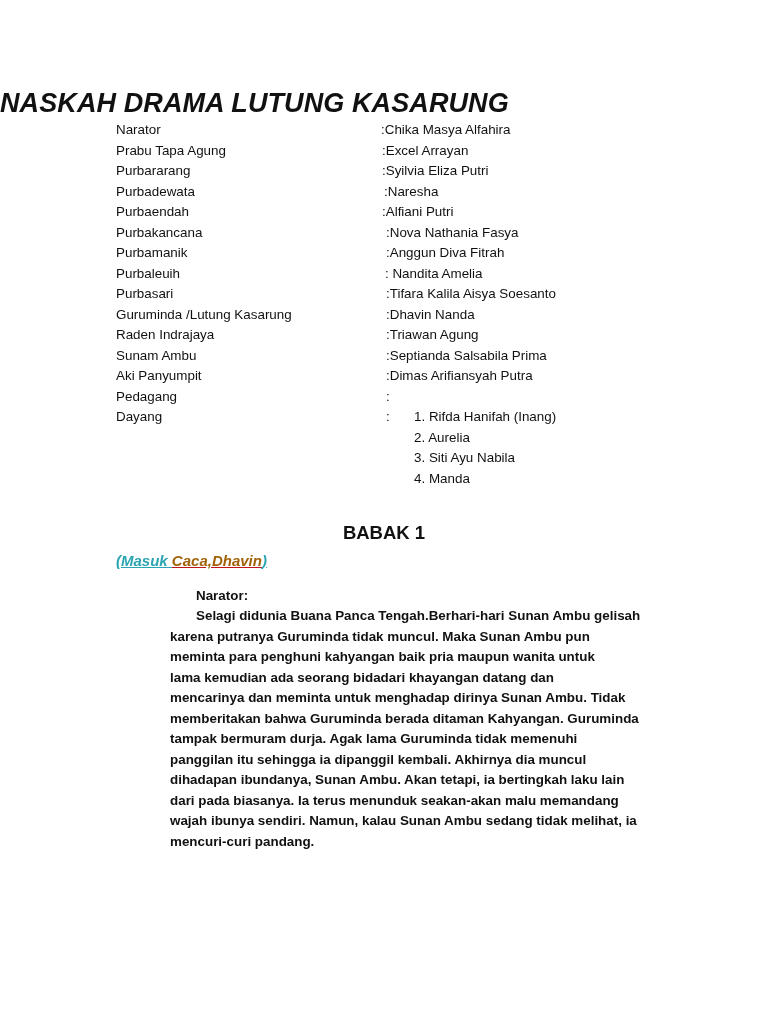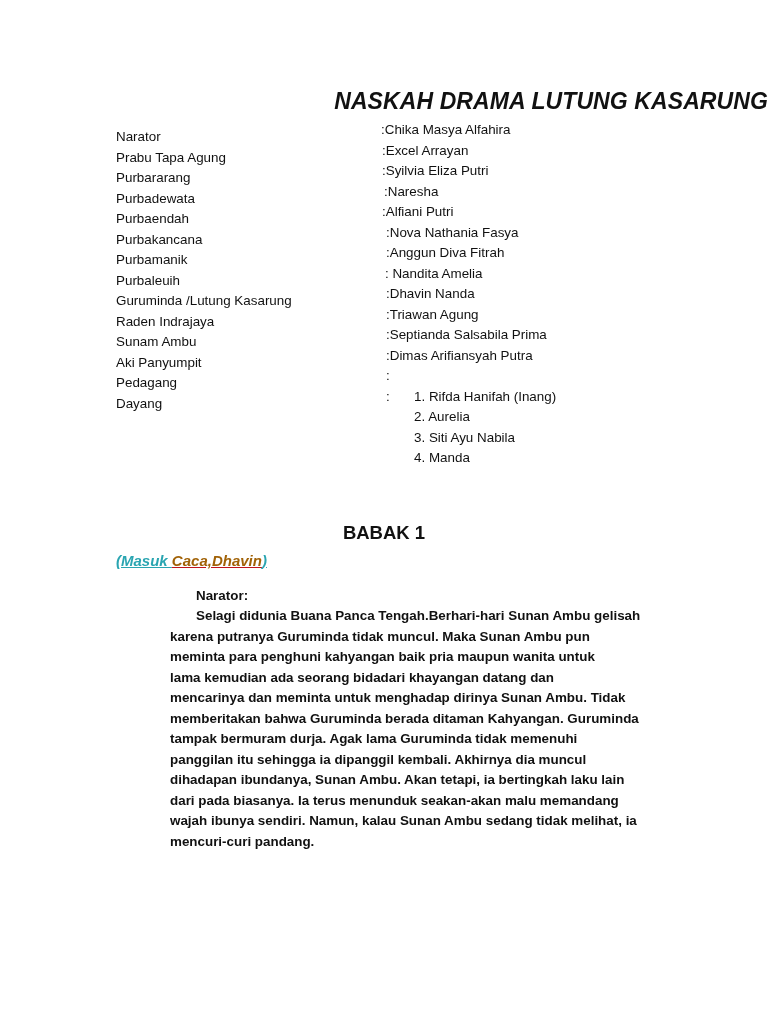--- a/index.html
+++ b/index.html
@@ -21,42 +21,42 @@
       top: 0;
       width: 768px;
       height: 1024px;
       background: #ffffff;
     }
     .title {
       position: absolute;
       left: 0;
       width: 768px;
       top: 88px;
-      text-align: right;
-      font-size: 23px;
+      text-align: left;
+      font-size: 27px;
       font-weight: bold;
       font-style: italic;
       letter-spacing: 0.1px;
     }
     .cast {
       position: absolute;
       left: 116px;
       top: 120px;
       width: 560px;
     }
     .cast-row {
       position: relative;
       height: 20.5px;
       font-size: 13.4px;
       line-height: 20.5px;
     }
     .cast-role {
       position: absolute;
       left: 0;
-      top: 7px;
+      top: 0;
       white-space: nowrap;
     }
     .cast-actor {
       position: absolute;
       top: 0;
       white-space: nowrap;
     }
     .dayang-list {
       position: absolute;
       left: 414px;
@@ -153,20 +153,24 @@
       <span class="cast-role">Purbakancana</span>
       <span class="cast-actor" style="left:270px">:Nova Nathania Fasya</span>
     </div>
     <div class="cast-row">
       <span class="cast-role">Purbamanik</span>
       <span class="cast-actor" style="left:270px">:Anggun Diva Fitrah</span>
     </div>
     <div class="cast-row">
       <span class="cast-role">Purbaleuih</span>
       <span class="cast-actor" style="left:269px">: Nandita Amelia</span>
+    </div>
+    <div class="cast-row">
+      <span class="cast-role">Purbasari</span>
+      <span class="cast-actor" style="left:270px">:Tifara Kalila Aisya Soesanto</span>
     </div>
     <div class="cast-row">
       <span class="cast-role">Guruminda /Lutung Kasarung</span>
       <span class="cast-actor" style="left:270px">:Dhavin Nanda</span>
     </div>
     <div class="cast-row">
       <span class="cast-role">Raden Indrajaya</span>
       <span class="cast-actor" style="left:270px">:Triawan Agung</span>
     </div>
     <div class="cast-row">

